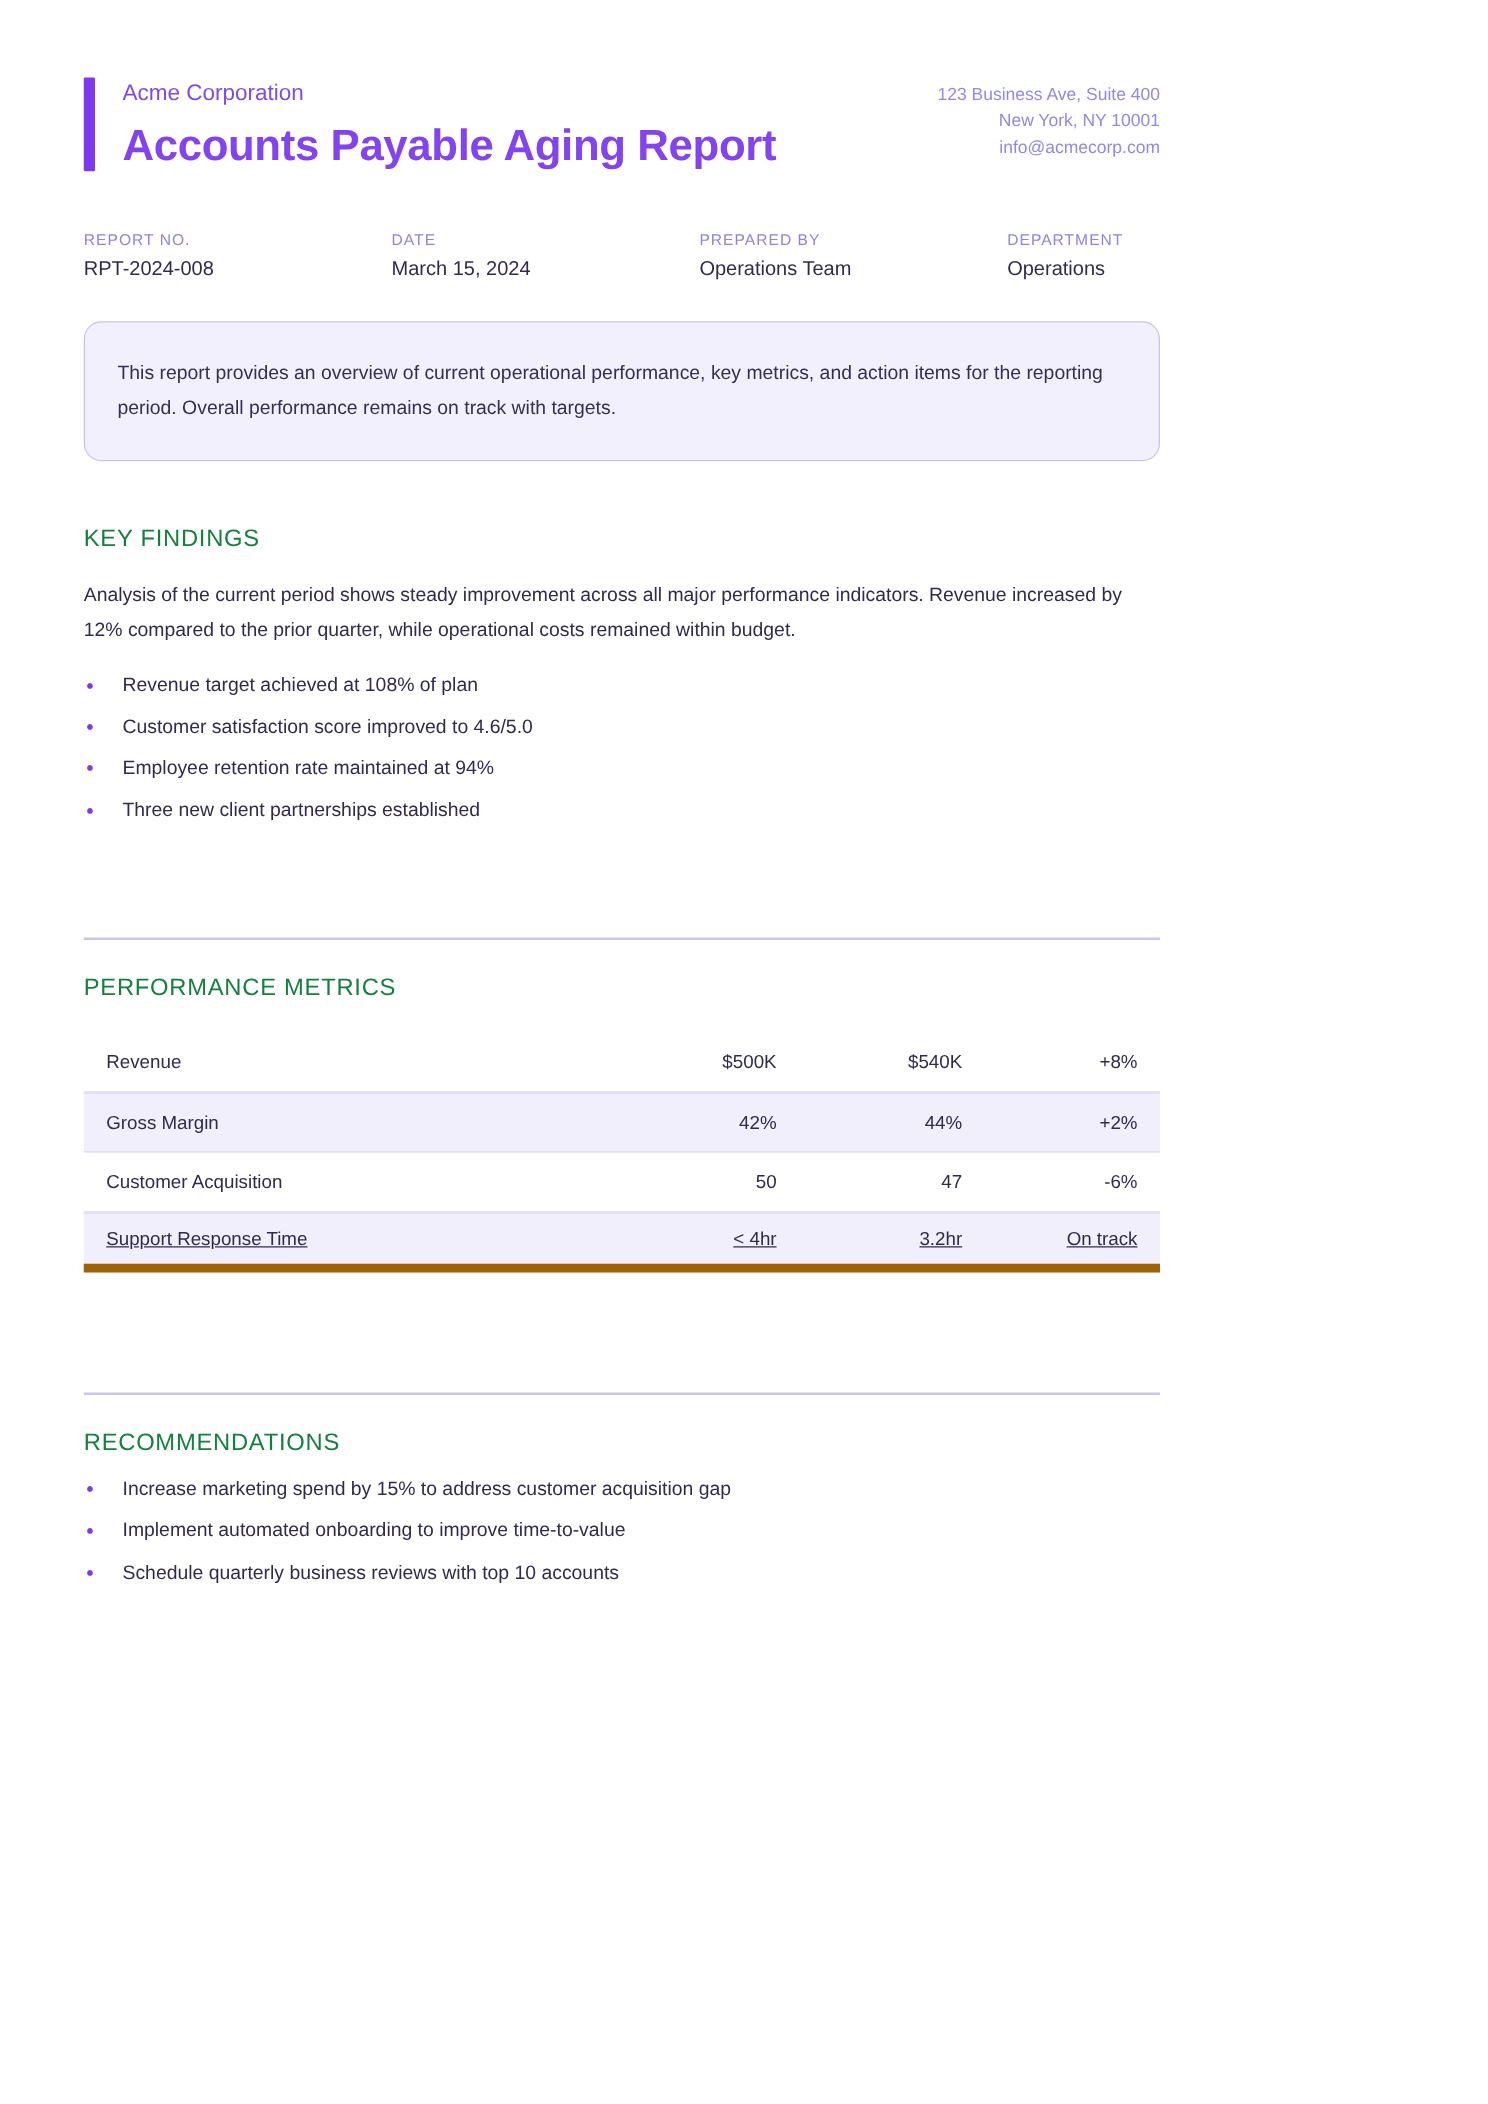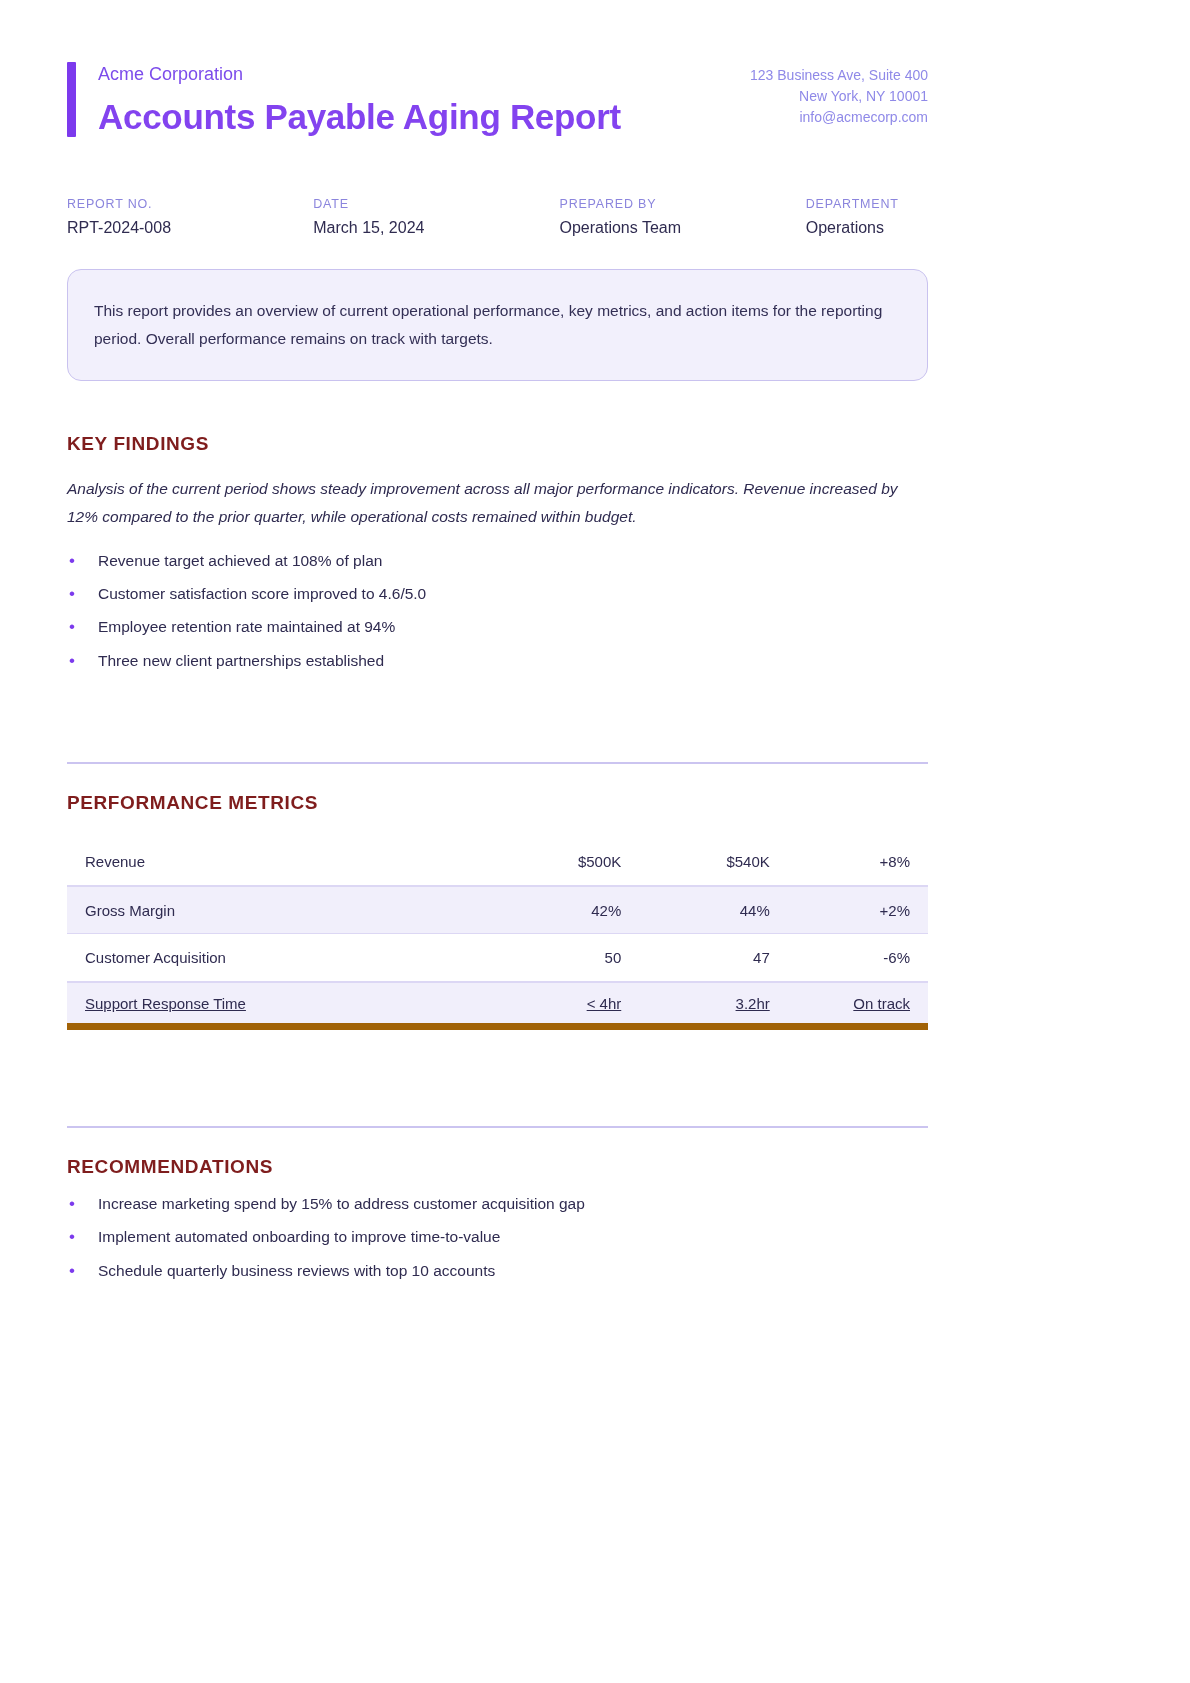--- a/index.html
+++ b/index.html
@@ -20,21 +20,21 @@
   
   .header { display: flex; justify-content: space-between; align-items: flex-start; }
   .header-left { display: flex; align-items: stretch; }
   .accent-bar { width: 9px; background: #7c3aed; border-radius: 1px; margin-right: 22px; }
   .company-name { color: #7c4ceb; font-size: 18px; padding-top: 2px; }
   .report-title { color: #8343ef; font-size: 35px; font-weight: 700; margin-top: 12px; letter-spacing: -0.3px; }
   .address { text-align: right; color: #8f89e8; font-size: 14px; line-height: 1.5; padding-top: 3px; }
 
   
   .meta-row {
-    margin-top: 60px;
+    margin-top: 48px;
     display: grid;
     grid-template-columns: repeat(4, 1fr);
     width: 985px;
   }
   .meta-label {
     color: #8b85dd; font-size: 12.5px; letter-spacing: 0.8px; text-transform: uppercase;
   }
   .meta-value { color: #2f2b50; font-size: 16px; margin-top: 8px; }
 
   
@@ -42,24 +42,24 @@
     margin-top: 32px;
     background: #f2f0fc;
     border: 1.5px solid #c9c2ef;
     border-radius: 14px;
     padding: 27px 26px;
     font-size: 15.5px; line-height: 1.8; color: #332f55;
   }
 
   
   .section-heading {
-    color: #7f1d1d; font-size: 19px; font-weight: 700; letter-spacing: 0.6px;
+    color: #15803d; font-size: 19px; font-weight: 400; letter-spacing: 0.6px;
   }
   .kf-heading { margin-top: 52px; }
-  .body-paragraph { margin-top: 20px; font-size: 15.5px; line-height: 1.8; color: #2f2b50; font-style: italic; }
+  .body-paragraph { margin-top: 20px; font-size: 15.5px; line-height: 1.8; color: #2f2b50; }
 
   .bullet-list { margin-top: 20px; list-style: none; }
   .bullet-item {
     position: relative;
     padding-left: 31px;
     font-size: 15.5px; color: #2f2b50;
     margin-top: 14px;
     line-height: 1.25;
   }
   .bullet-item::before {

